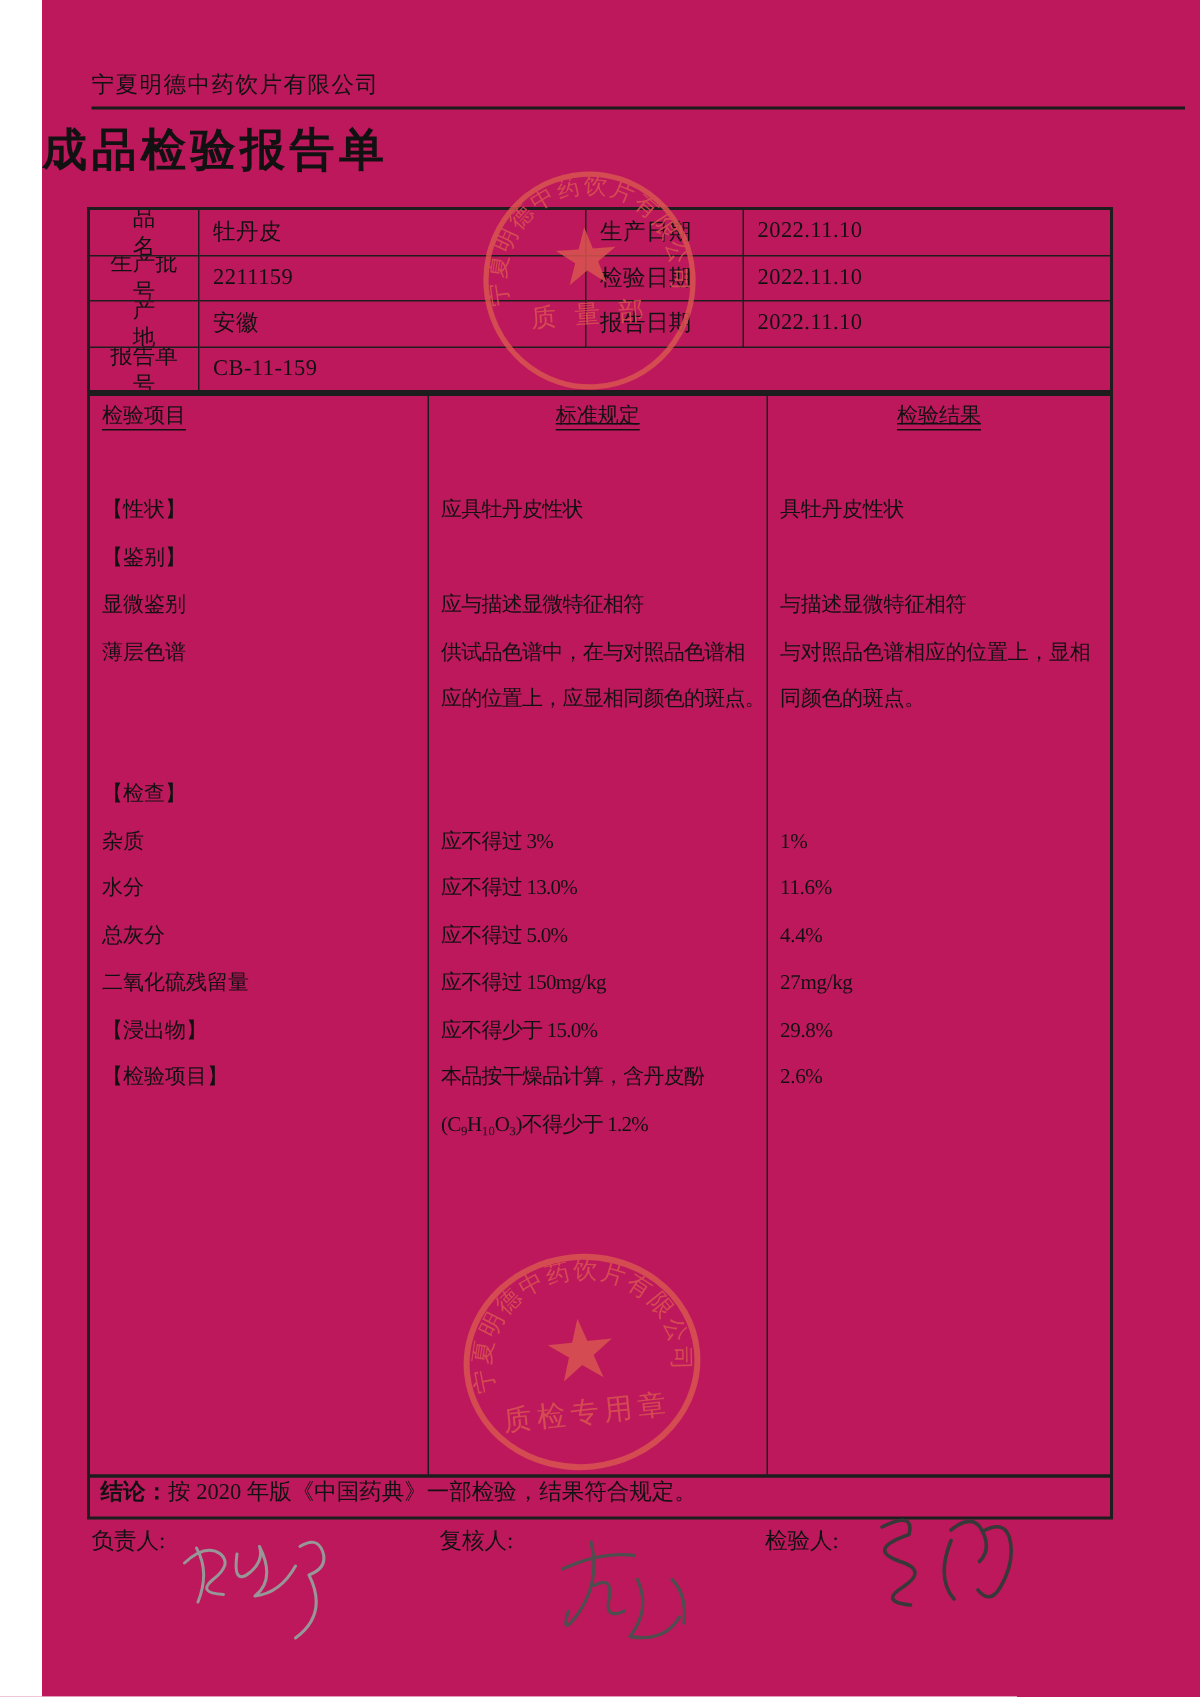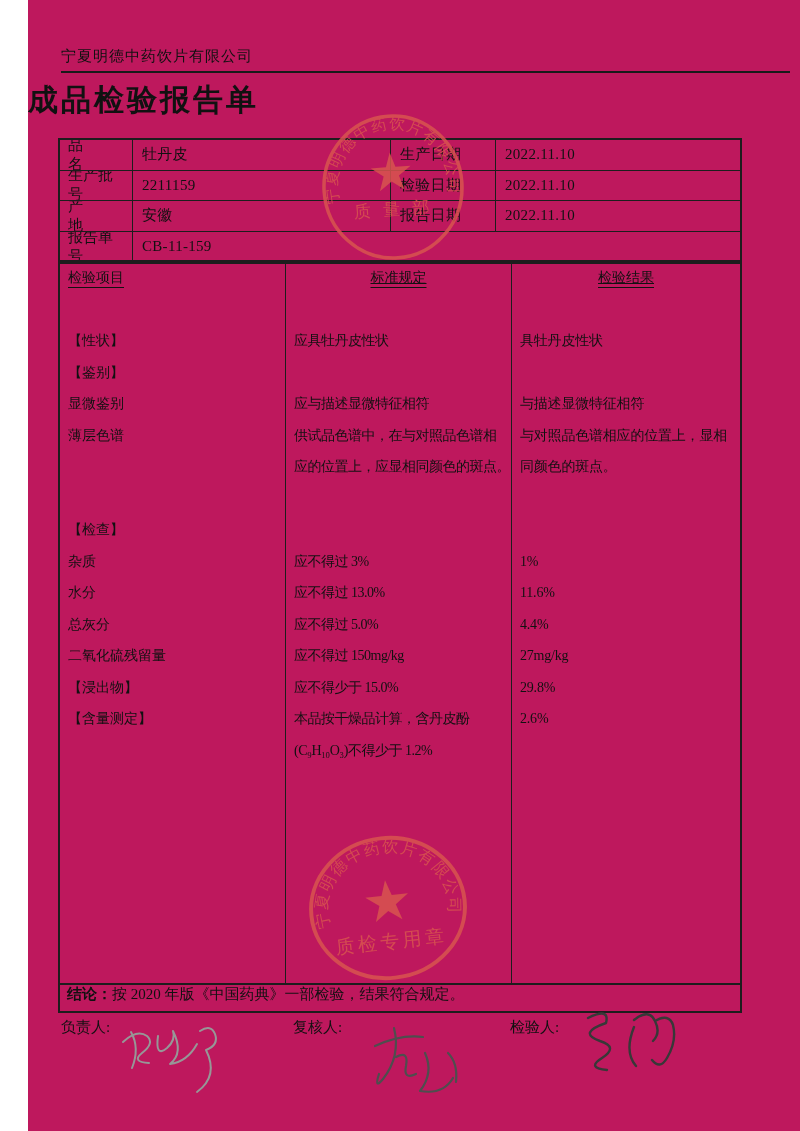--- a/index.html
+++ b/index.html
@@ -13,21 +13,21 @@
   .filecode .code{letter-spacing:.5px;}
   .header-rule{position:absolute;left:33px;top:71px;width:729px;height:2px;background:#1a1a1a;}
   .doc-title{position:absolute;left:0;top:80px;width:800px;text-align:left;
     font-size:30px;font-weight:bold;letter-spacing:3px;}
   
   .info-table{position:absolute;left:30px;top:138px;width:684px;height:126px;
     border:2px solid #1d1d1d;display:grid;box-sizing:border-box;
     grid-template-columns:73px 258px 105px 1fr;grid-template-rows:repeat(4,1fr);
     font-size:15px;}
   .info-table>div{display:flex;align-items:center;overflow:hidden;box-sizing:border-box;}
-  .cell-label{padding:0 8px;}
+  .cell-label{padding:0 8px;text-align:center;}
   .cell-value{padding-left:9px;letter-spacing:.3px;}
   .br{border-right:1px solid #1d1d1d;}
   .bb{border-bottom:1px solid #1d1d1d;}
   .span3{grid-column:2 / 5;}
   
   .main-table{position:absolute;left:30px;top:260px;width:684px;height:725px;
     border:2px solid #1d1d1d;box-sizing:border-box;display:flex;
     font-size:14px;line-height:31.5px;}
   .mt-col{display:flex;flex-direction:column;overflow:hidden;box-sizing:border-box;}
   .mt-col1{width:226px;}
@@ -94,21 +94,21 @@
 显微鉴别
 薄层色谱
 
 
 【检查】
 杂质
 水分
 总灰分
 二氧化硫残留量
 【浸出物】
-【含量测定】</div>
+【检验项目】</div>
     </div>
     <div class="mt-col mt-col2 br">
       <div class="mt-head center">
           <span>标准规定</span>
         </div>
       <div class="mt-body">
 应具牡丹皮性状
 
 应与描述显微特征相符
 供试品色谱中，在与对照品色谱相

